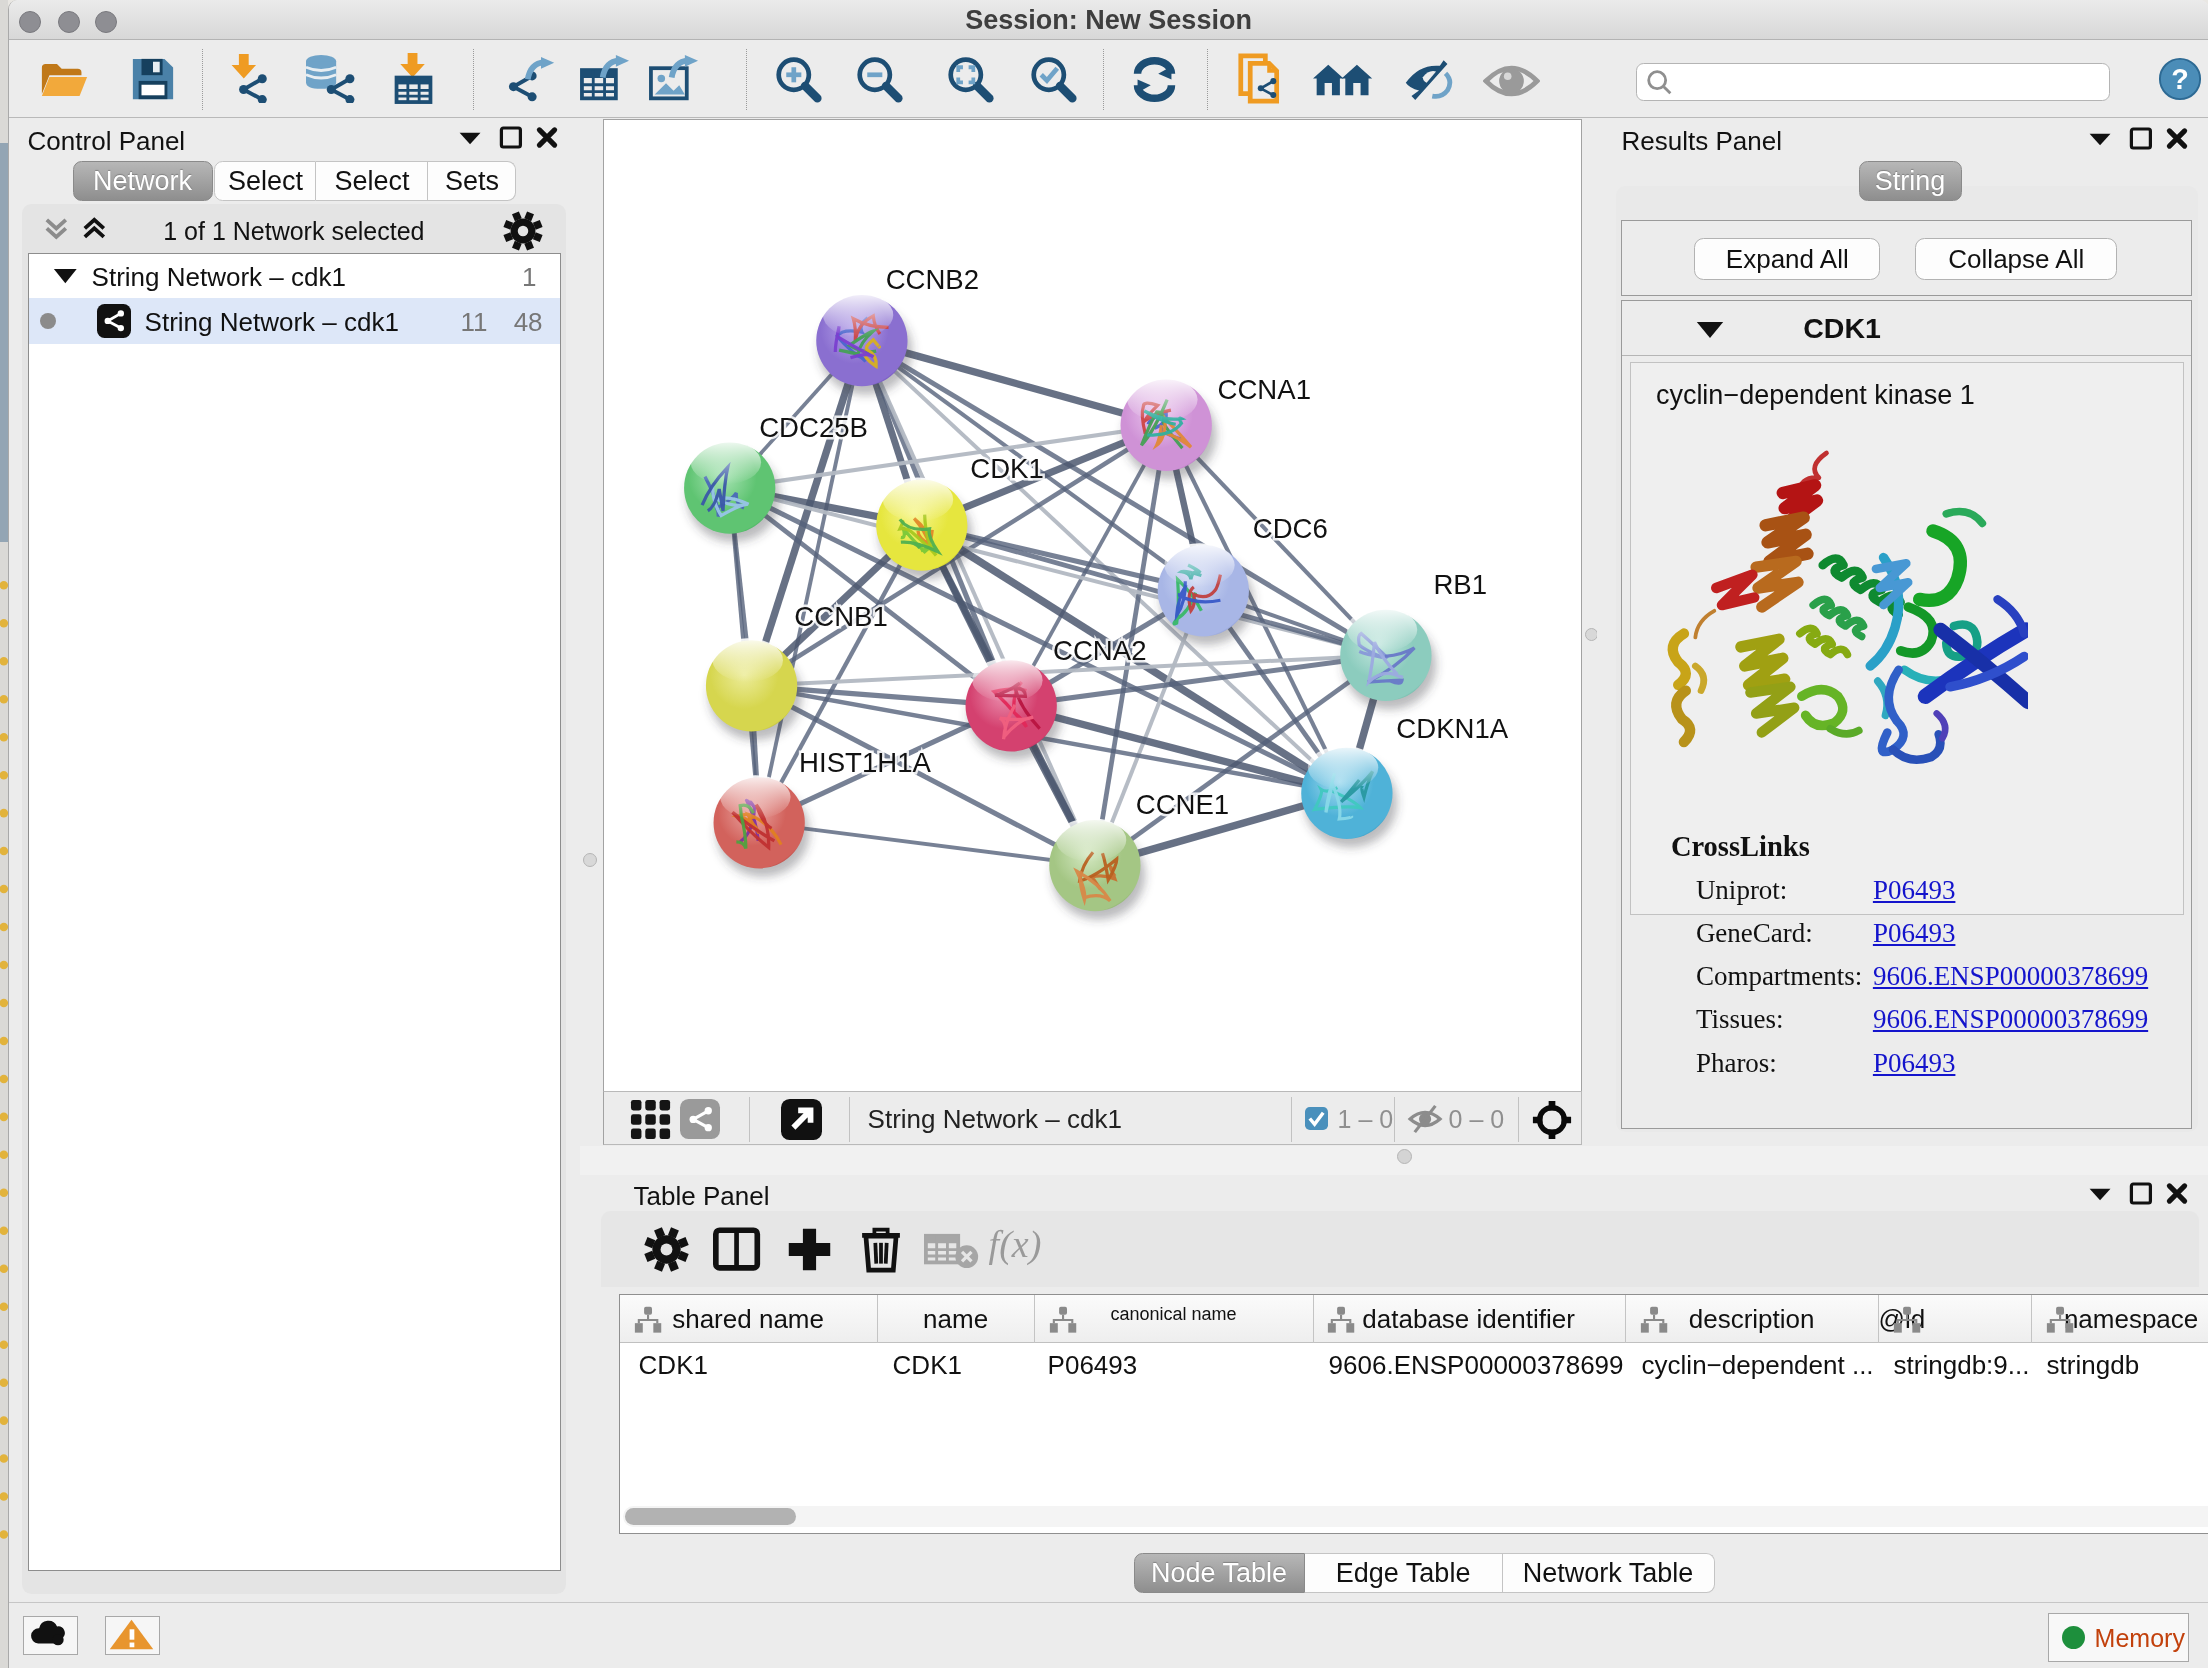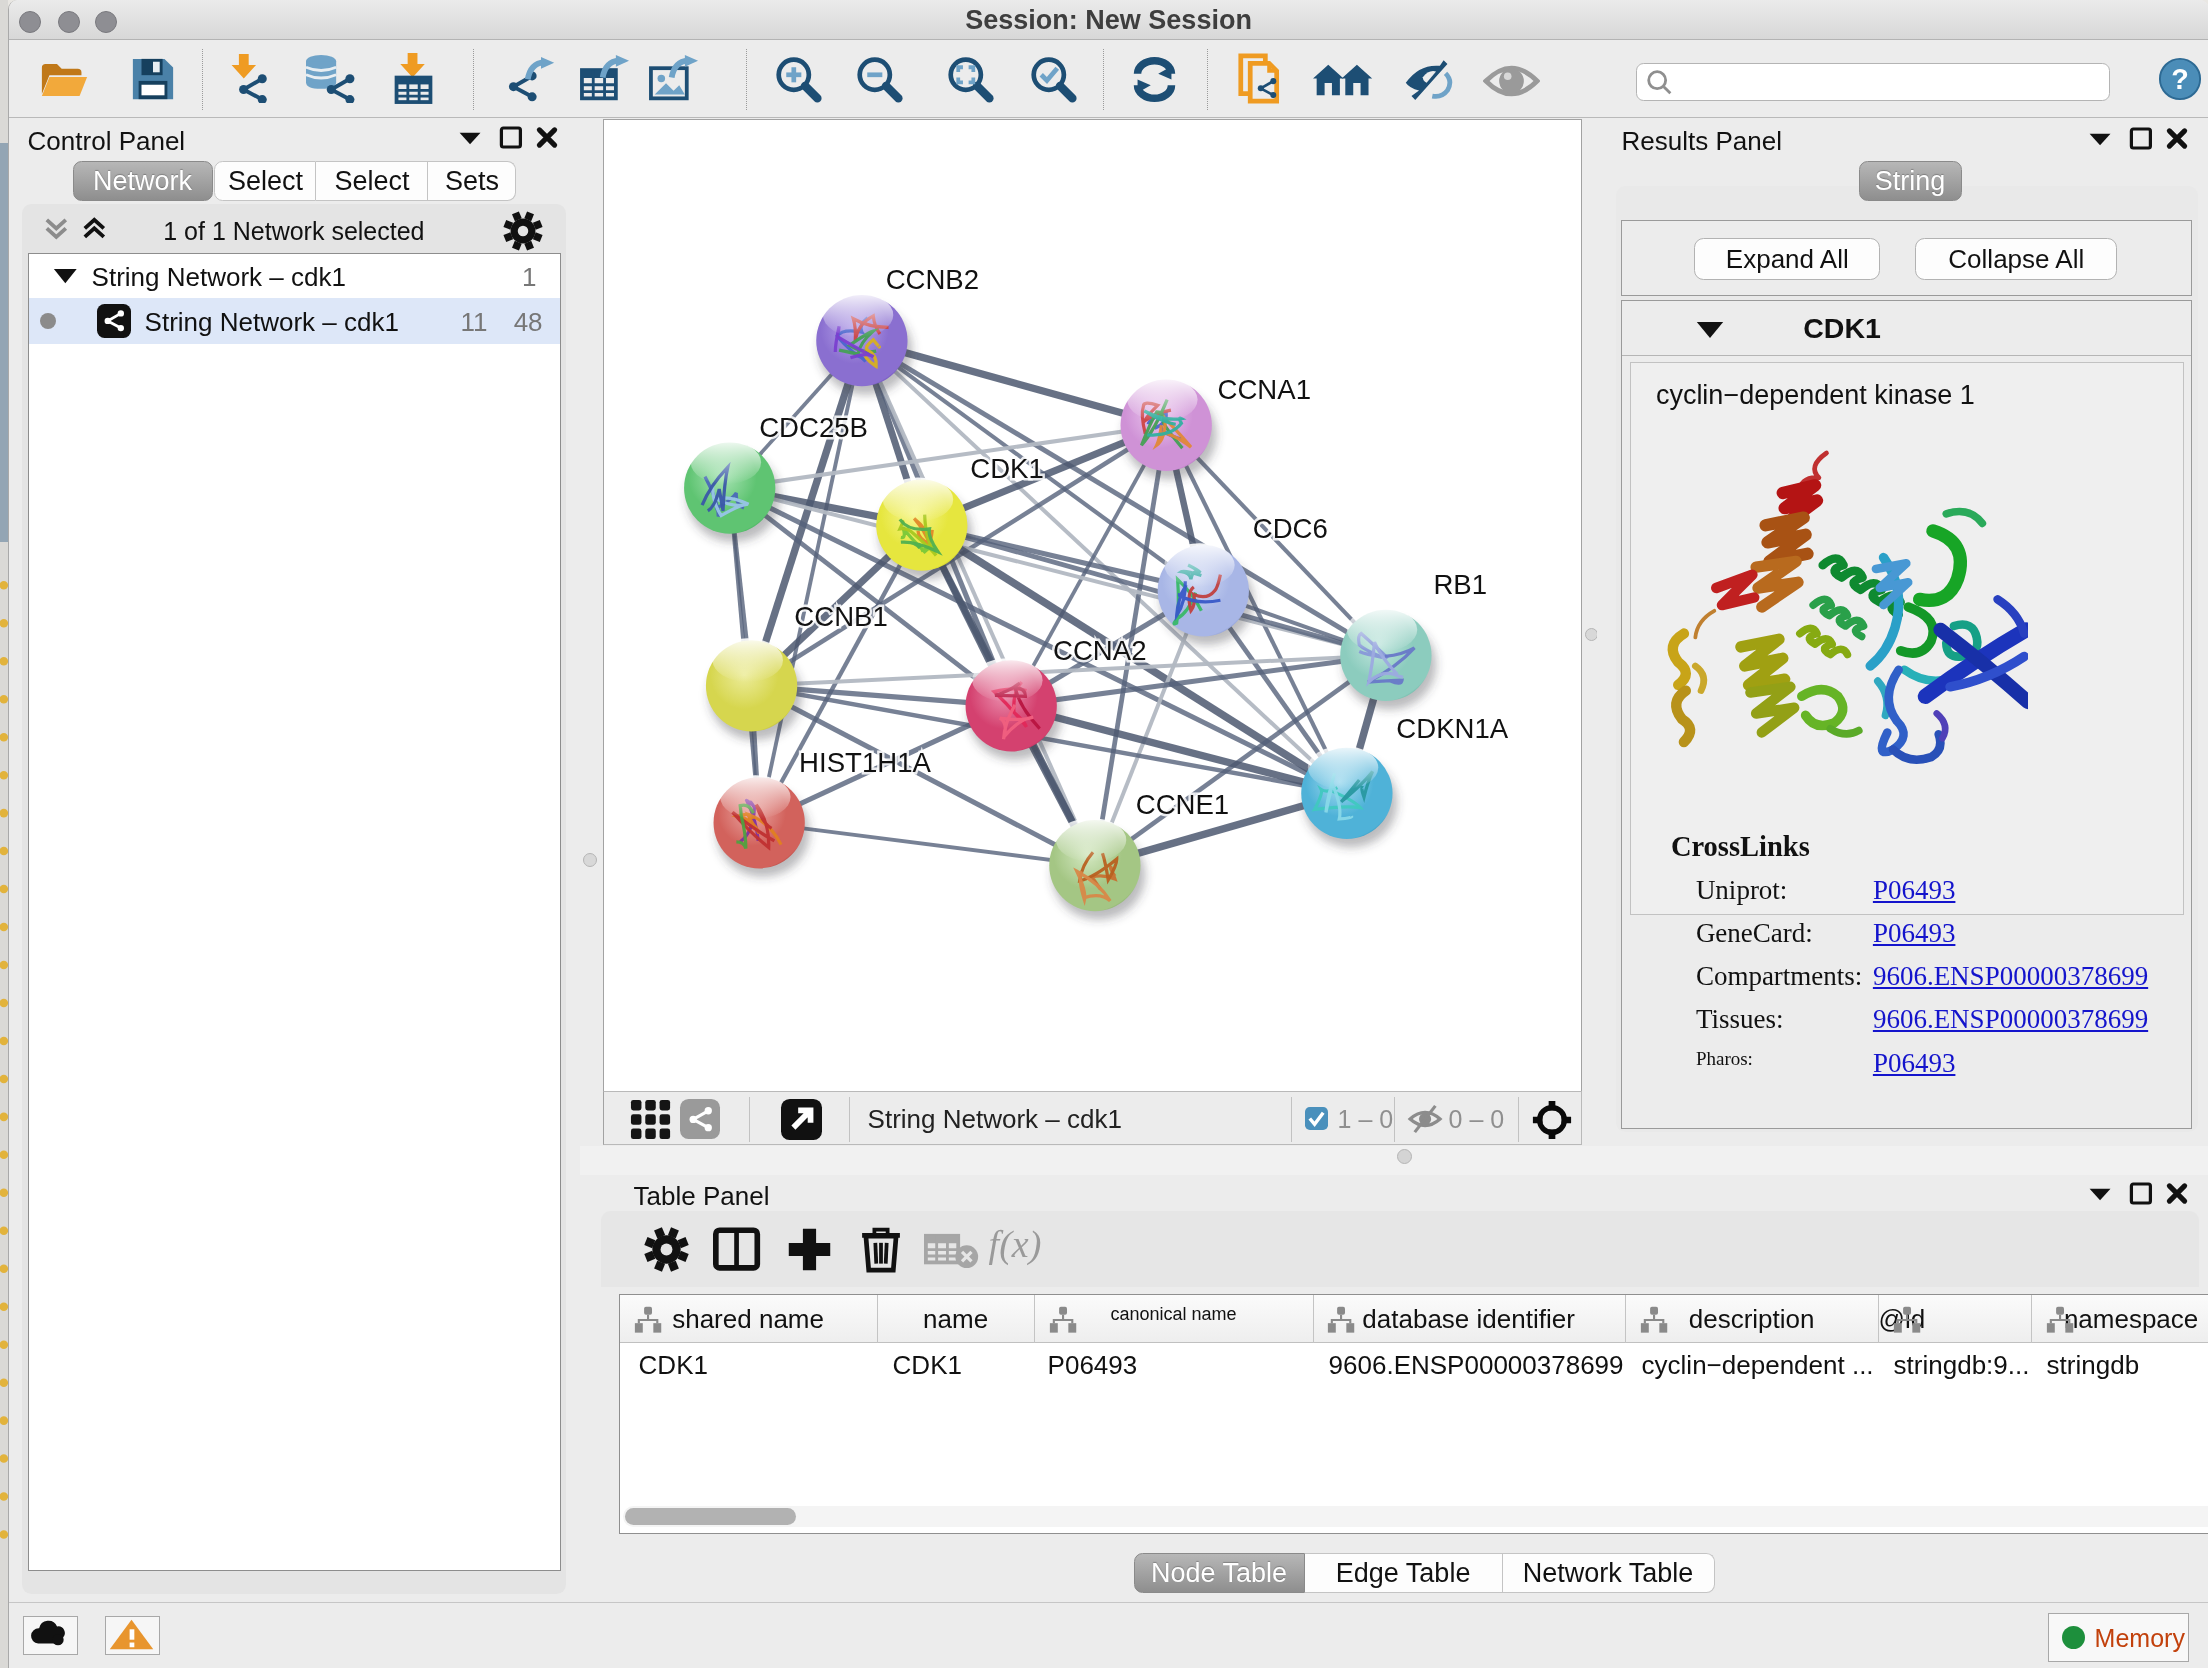--- a/index.html
+++ b/index.html
@@ -567,21 +567,21 @@
               </svg></div>
             <div class="serif abs" style="left:40px;top:468px;font-size:28.5px;font-weight:bold;color:#111">CrossLinks</div>
             <div class="serif abs" style="left:65px;top:512px;font-size:27px;color:#111">Uniprot:</div>
             <div class="serif abs" style="left:242px;top:512px;font-size:27px"><a class="lnk">P06493</a></div>
             <div class="serif abs" style="left:65px;top:555px;font-size:27px;color:#111">GeneCard:</div>
             <div class="serif abs" style="left:242px;top:555px;font-size:27px"><a class="lnk">P06493</a></div>
             <div class="serif abs" style="left:65px;top:598px;font-size:27px;color:#111">Compartments:</div>
             <div class="serif abs" style="left:242px;top:598px;font-size:27px"><a class="lnk">9606.ENSP00000378699</a></div>
             <div class="serif abs" style="left:65px;top:641px;font-size:27px;color:#111">Tissues:</div>
             <div class="serif abs" style="left:242px;top:641px;font-size:27px"><a class="lnk">9606.ENSP00000378699</a></div>
-            <div class="serif abs" style="left:65px;top:685px;font-size:19px;color:#111">Pharos:</div>
+            <div class="serif abs" style="left:65px;top:685px;font-size:27px;color:#111">Pharos:</div>
             <div class="serif abs" style="left:242px;top:685px;font-size:27px"><a class="lnk">P06493</a></div>
           </div>
         </div>
       </div>
     </div>
     <div id="tablepanel">
       <div class="ptitle abs" style="left:54px;top:4.8px">Table Panel</div>
       <svg width="114" height="25" style="position:absolute;right:13.3px;top:4.8px" viewBox="0 0 120 26">
         <path d="M8 8 L30 8 L19 20 Z" fill="#111"></path>
         <rect x="52" y="3" width="20" height="20" fill="none" stroke="#111" stroke-width="3.4" rx="2"></rect>

